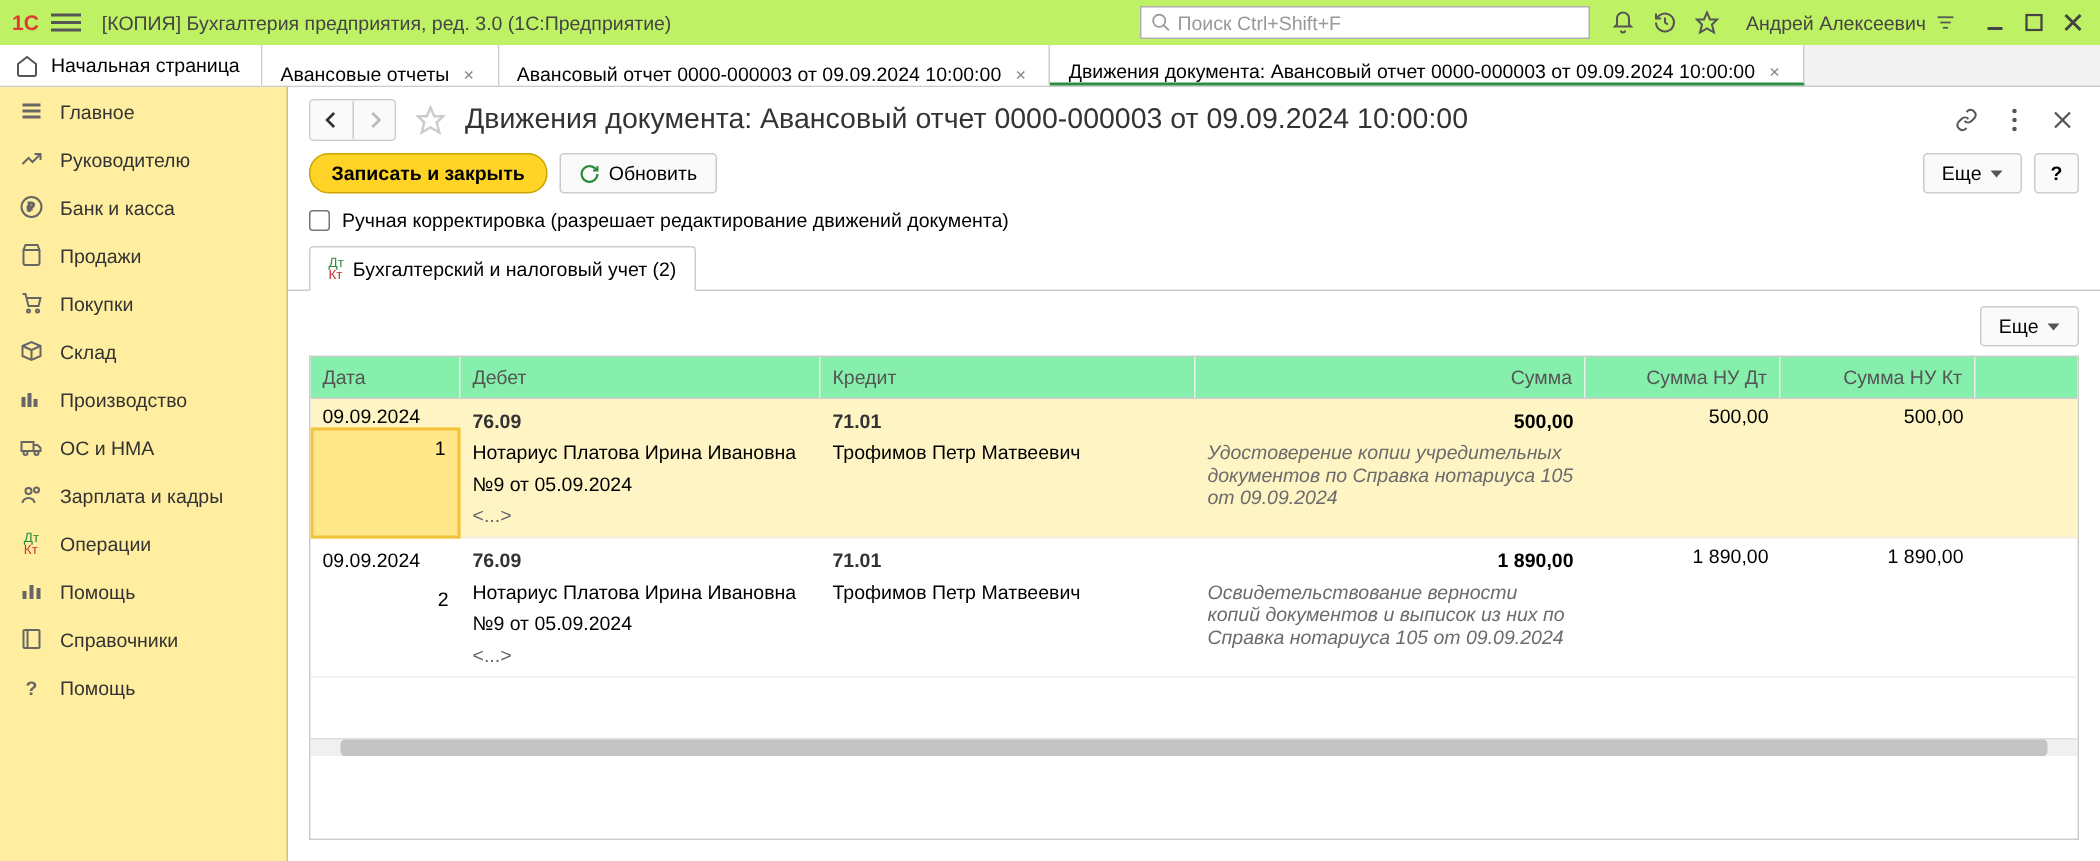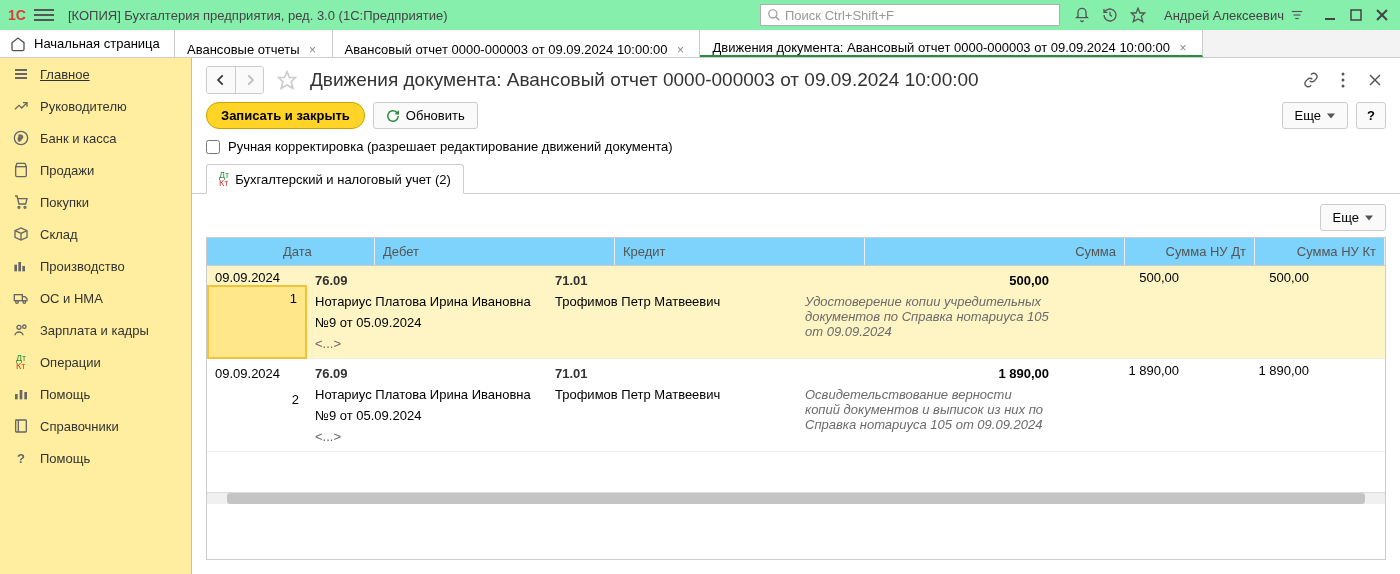--- a/index.html
+++ b/index.html
@@ -1,19 +1,19 @@
 <!DOCTYPE html>
 <html><head>
 <meta charset="utf-8">
 <style>
 * { box-sizing: border-box; margin: 0; padding: 0; }
 body { font-family: Arial, sans-serif; font-size: 13px; background: #fff; width: 1400px; height: 574px; overflow: hidden; }
 
 
-.titlebar { height: 30px; background: #86efac; display: flex; align-items: center; padding: 0 4px; gap: 4px; }
+.titlebar { height: 30px; background: #bef264; display: flex; align-items: center; padding: 0 4px; gap: 4px; }
 .logo1c { color: #e23939; font-weight: bold; font-size: 14px; padding: 0 4px; }
 .hamburger { width: 20px; height: 20px; display: flex; flex-direction: column; justify-content: center; gap: 3px; cursor: pointer; }
 .hamburger div { height: 2px; background: #555; }
 .title-text { color: #444; padding-left: 10px; flex: 0 0 auto; }
 .search-box { margin-left: auto; width: 300px; height: 22px; border: 1px solid #b0b0b0; background: #fff; display: flex; align-items: center; padding: 0 6px; margin-right: 4px;}
 .search-box svg { margin-right: 4px; }
 .search-box input { border: none; outline: none; flex: 1; font-size: 13px; color: #333; }
 .search-box input::placeholder { color: #999; }
 .title-icons { display: flex; align-items: center; gap: 8px; padding: 0 4px; }
 .title-ico { width: 20px; height: 20px; display: flex; align-items: center; justify-content: center; cursor: pointer; color: #555; }
@@ -25,21 +25,21 @@
 .tabbar { height: 28px; background: #f3f3f3; border-bottom: 1px solid #ccc; display: flex; align-items: stretch; }
 .home-tab { width: 175px; border-right: 1px solid #ccc; display: flex; align-items: center; padding: 0 10px; gap: 8px; background: #fff; cursor: pointer; }
 .tab { padding: 0 12px; display: flex; align-items: flex-end; gap: 6px; border-right: 1px solid #ccc; background: #fff; cursor: pointer; white-space: nowrap; }
 .tab.active { border-bottom: 2px solid #2a8c3c; background: #fff; }
 .tab-close { width: 14px; height: 14px; display: flex; align-items: center; justify-content: center; color: #888; font-size: 12px; }
 
 
 .body-wrap { display: flex; height: calc(574px - 30px - 28px); }
 .sidebar { width: 192px; background: #ffee9f; border-right: 1px solid #d0c56c; overflow: hidden; }
 .nav-item { display: flex; align-items: center; gap: 10px; padding: 7px 12px; cursor: pointer; color: #333; }
-.nav-item.active span { text-decoration: underline; }
+.nav-item.active span { }
 .nav-ico { width: 18px; height: 18px; display: flex; align-items: center; justify-content: center; color: #666; }
 
 
 .main { flex: 1; background: #fff; display: flex; flex-direction: column; overflow: hidden; }
 .page-header { display: flex; align-items: center; padding: 8px 14px 4px 14px; gap: 10px; }
 .navbtns { display: flex; border: 1px solid #ccc; border-radius: 3px; overflow: hidden; }
 .navbtn { width: 28px; height: 26px; display: flex; align-items: center; justify-content: center; background: #fafafa; cursor: pointer; }
 .navbtn + .navbtn { border-left: 1px solid #ccc; }
 .star { width: 26px; height: 26px; display: flex; align-items: center; justify-content: center; cursor: pointer; }
 .page-title { font-size: 19px; color: #333; flex: 1; }
@@ -57,21 +57,21 @@
 .doc-tabs { padding: 0 14px; }
 .doc-tab { display: inline-flex; align-items: center; gap: 6px; padding: 6px 12px; border: 1px solid #ccc; border-bottom-color: #fff; border-radius: 3px 3px 0 0; background: #fff; cursor: pointer; position: relative; z-index: 2; }
 .doc-tab-line { border-top: 1px solid #ccc; margin-top: -1px; }
 .dtkt { font-size: 9px; line-height: 8px; }
 .dtkt .dt { color: #2a8c3c; }
 .dtkt .kt { color: #c33; }
 
 .grid-wrap { padding: 10px 14px 14px 14px; flex: 1; display: flex; flex-direction: column; overflow: hidden; }
 .grid-toolbar { display: flex; justify-content: flex-end; margin-bottom: 6px; }
 .grid { border: 1px solid #ccc; flex: 1; overflow: auto; }
-.ghead { display: flex; background: #7dd3fc; border-bottom: 1px solid #ccc; justify-content: flex-end; }
+.ghead { display: flex; background: #86efac; border-bottom: 1px solid #ccc; }
 .ghead > div { padding: 6px 8px; border-right: 1px solid #eee; color: #555; }
 .grow { display: flex; border-bottom: 1px solid #eee; align-items: stretch; }
 .grow.sel { background: #fff4c4; }
 .cell { padding: 4px 8px; }
 .c-date { width: 100px; }
 .c-num { width: 100px; text-align: right; padding-right: 8px; }
 .c-debit { width: 240px; }
 .c-credit { width: 250px; }
 .c-sum { width: 260px; text-align: right; }
 .c-nu1 { width: 130px; text-align: right; }

